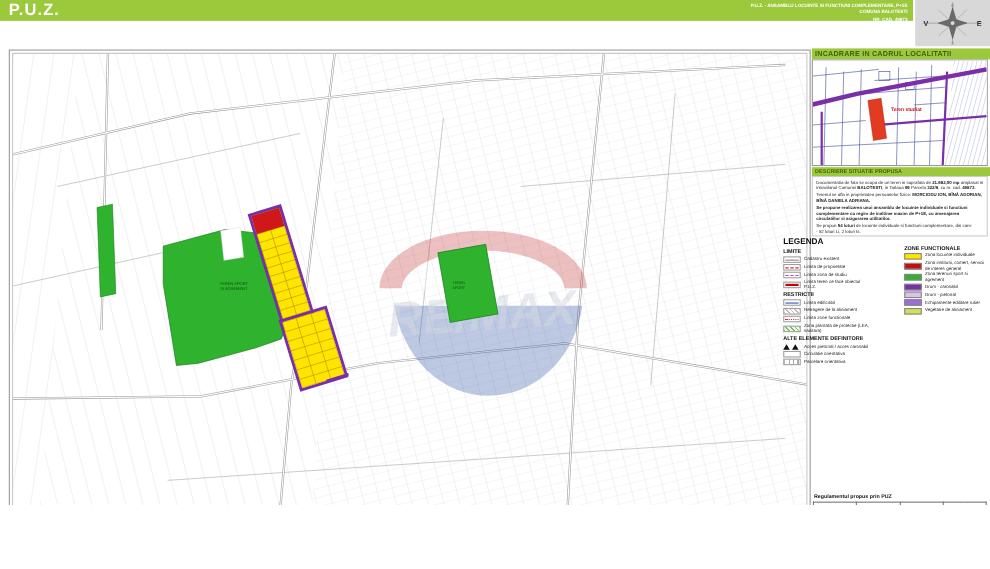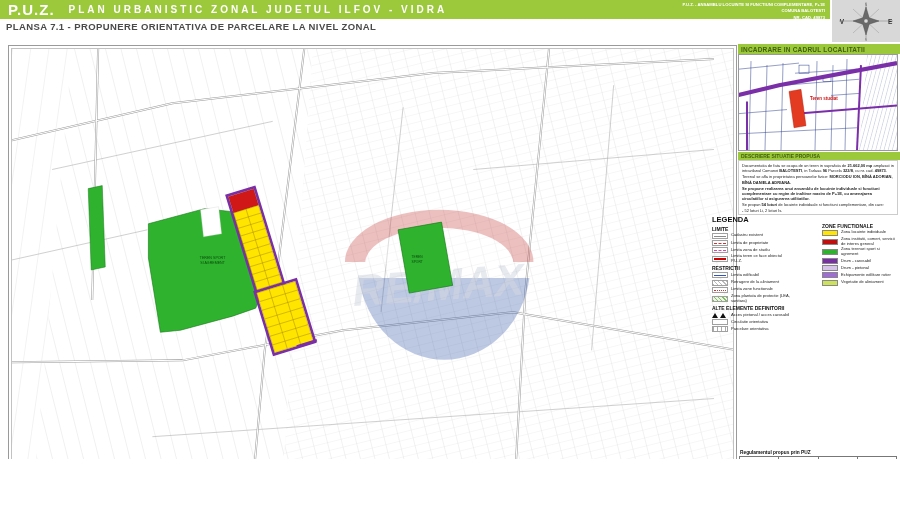--- a/index.html
+++ b/index.html
@@ -80,29 +80,25 @@
   .cart-main b{font-size:2.6px;}
   .cart-side{width:17px;font-size:2.6px;text-align:center;display:flex;flex-direction:column;justify-content:center;color:#222;}
 </style>
 </head>
 <body>
 
 <div id="page">
 
   <div id="header-bar">
     <span id="puz-logo">P.U.Z.</span>
-    <span id="header-title">PLAN URBANISTIC ZONAL JUDETUL ILFOV - VIDRA</span>
     <div id="project-info">
       <div>P.U.Z. - ANSAMBLU LOCUINTE SI FUNCTIUNI COMPLEMENTARE, P+1E</div>
       <div>COMUNA BALOTESTI</div>
       <div>NR. CAD. 49873</div>
     </div>
-  </div>
-  <div id="subtitle-bar">
-    <span>PLANSA 7.1 - PROPUNERE ORIENTATIVA DE PARCELARE LA NIVEL ZONAL</span>
   </div>
 
   <div id="compass-box">
     <svg viewBox="0 0 68 42" width="68" height="42">
       <line x1="34" y1="2" x2="34" y2="40" stroke="#8a8a8a" stroke-width="0.6"></line>
       <line x1="7" y1="21" x2="61" y2="21" stroke="#8a8a8a" stroke-width="0.6"></line>
       <line x1="21" y1="9" x2="47" y2="33" stroke="#9a9a9a" stroke-width="0.5"></line>
       <line x1="47" y1="9" x2="21" y2="33" stroke="#9a9a9a" stroke-width="0.5"></line>
       <polygon points="34,7 37.2,17.8 47,21 37.2,24.2 34,35 30.8,24.2 21,21 30.8,17.8" fill="#6a6a6a" stroke="#444" stroke-width="0.4"></polygon>
       <circle cx="34" cy="21" r="2" fill="#ddd" stroke="#555" stroke-width="0.3"></circle>

